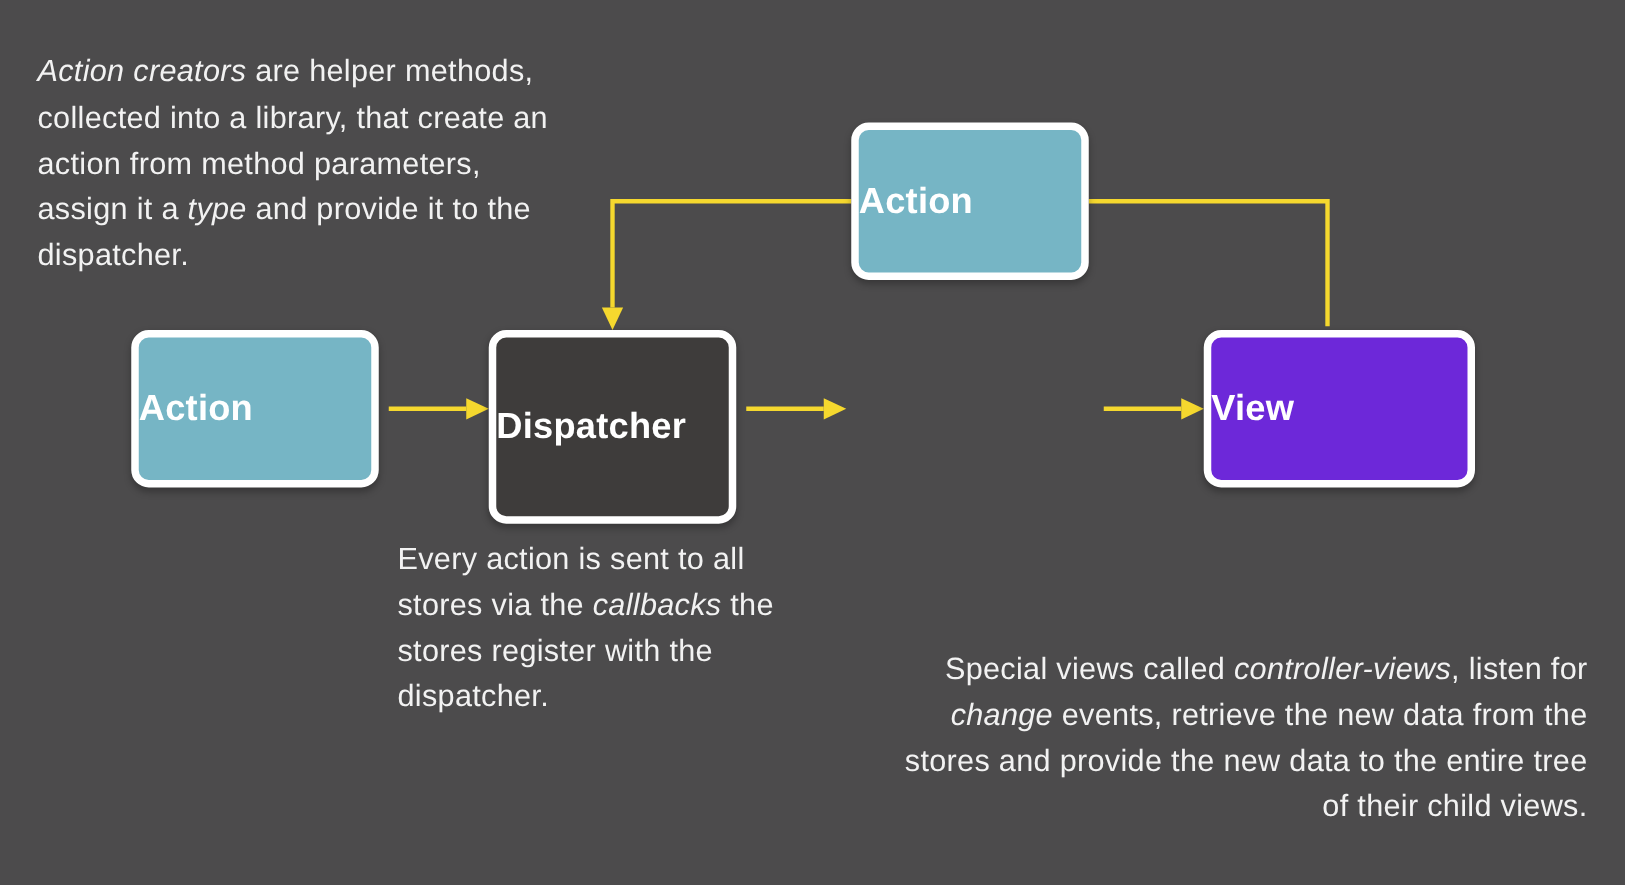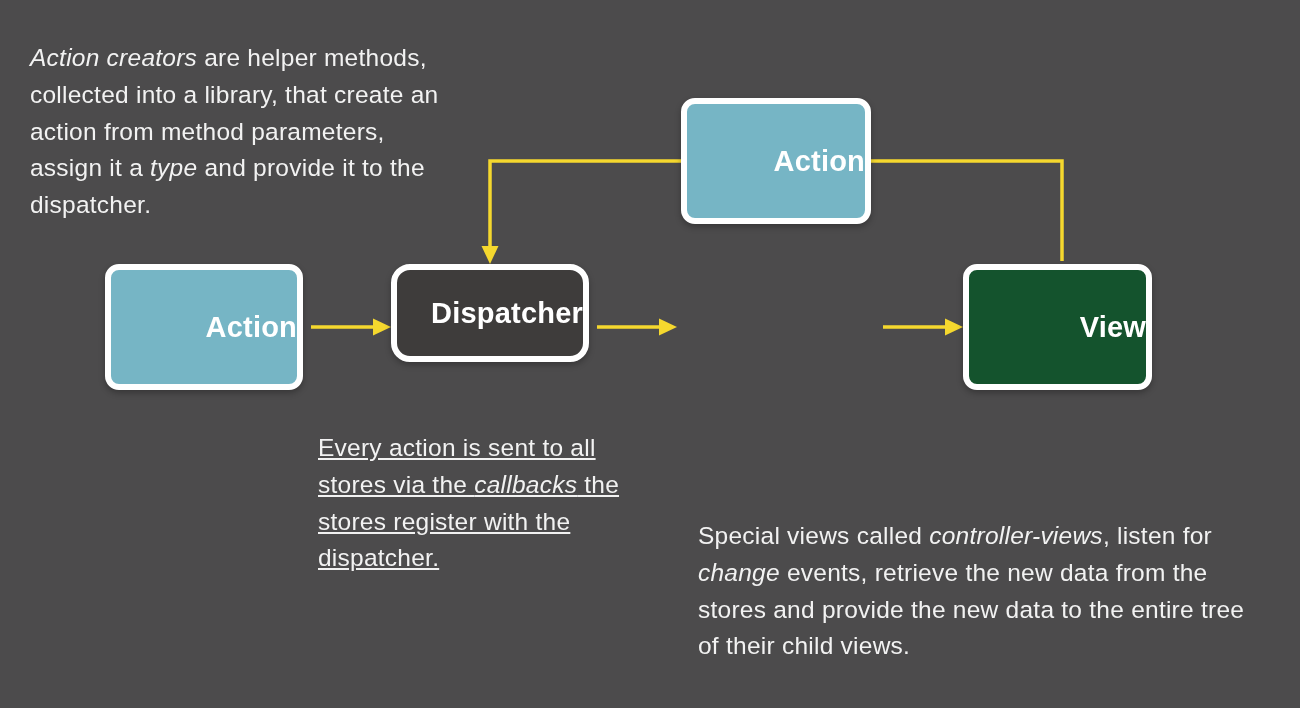--- a/index.html
+++ b/index.html
@@ -25,30 +25,30 @@
     color: #f2f2f2;
     font-size: 24.5px;
     line-height: 36.8px;
     letter-spacing: 0.01em;
     font-weight: 400;
   }
   .para em {
     font-style: italic;
   }
   #intro-text   { left: 30px;  top: 40px;  width: 430px; }
-  #dispatch-text{ left: 318px; top: 430px; width: 336px; text-decoration: underline; }
+  #dispatch-text{ left: 318px; top: 430px; width: 336px; }
   #store-text   { left: 698px; top: 430px; width: 570px; }
-  #view-text    { left: 698px; top: 518px; width: 572px; }
+  #view-text    { left: 698px; top: 518px; width: 572px; text-align: right; }
 
   
   .node {
     position: absolute;
     display: flex;
     align-items: center;
-    justify-content: flex-end;
+    justify-content: flex-start;
     border: 6px solid #ffffff;
     border-radius: 14px;
     color: #ffffff;
     font-size: 29px;
     font-weight: 600;
     letter-spacing: 0.2px;
     box-shadow: 0 3px 6px rgba(0,0,0,0.28);
     z-index: 3;
   }
   .node-label { pointer-events: none; }
@@ -125,26 +125,26 @@
   </svg>
 
   <div class="node" id="node-action-top" style="left: 681px; top: 98px; width: 190px; height: 126px; background: rgb(118, 181, 197);">
     <span class="node-label">Action</span>
   </div>
 
   <div class="node" id="node-action-left" style="left: 105px; top: 264px; width: 198px; height: 126px; background: rgb(118, 181, 197);">
     <span class="node-label">Action</span>
   </div>
 
-  <div class="node" id="node-dispatcher" style="left: 391px; top: 264px; width: 198px; height: 98px; background: rgb(62, 60, 59); border-radius: 19px;">
+  <div class="node" id="node-dispatcher" style="left: 391px; top: 264px; width: 198px; height: 155px; background: rgb(62, 60, 59);">
     <span class="node-label">Dispatcher</span>
   </div>
 
 
-  <div class="node" id="node-view" style="left: 963px; top: 264px; width: 189px; height: 126px; background: #14532d;">
+  <div class="node" id="node-view" style="left: 963px; top: 264px; width: 217px; height: 126px; background: #6d28d9;">
     <span class="node-label">View</span>
   </div>
 
   <div class="para" id="intro-text"><em>Action creators</em><span> are helper methods, collected into a library, that create an action from method parameters, assign it a </span><em>type</em><span> and provide it to the dispatcher.</span></div>
 
   <div class="para" id="dispatch-text"><span>Every action is sent to all stores via the </span><em>callbacks</em><span> the stores register with the dispatcher.</span></div>
 
 
   <div class="para" id="view-text"><span>Special views called </span><em>controller-views</em><span>, listen for </span><em>change</em><span> events, retrieve the new data from the stores and provide the new data to the entire tree of their child views.</span></div>
 

